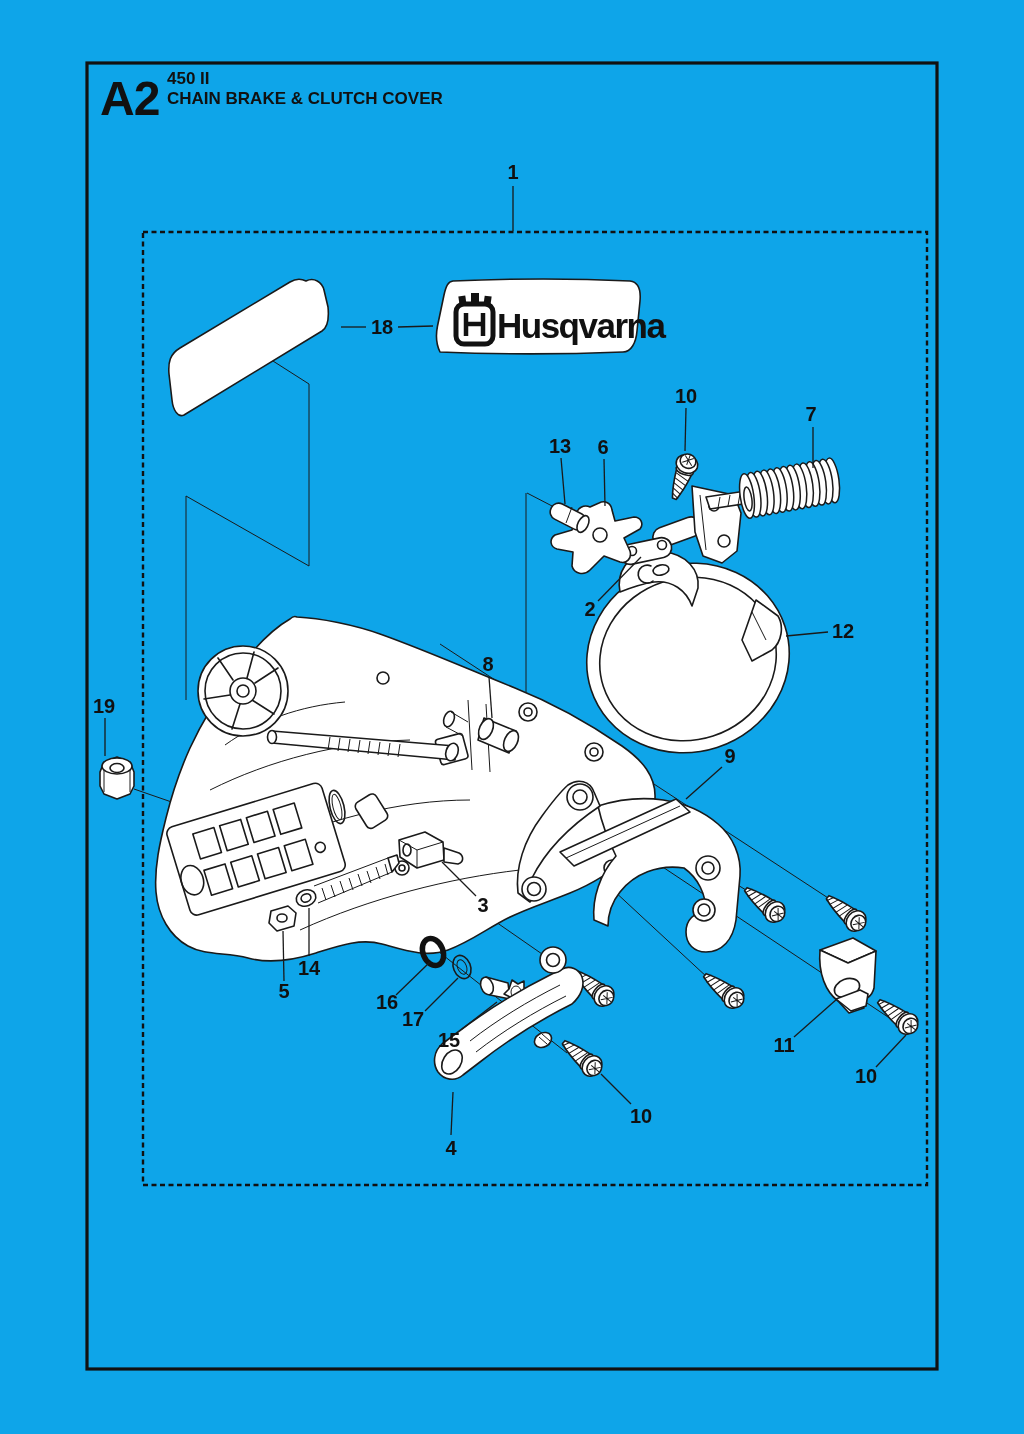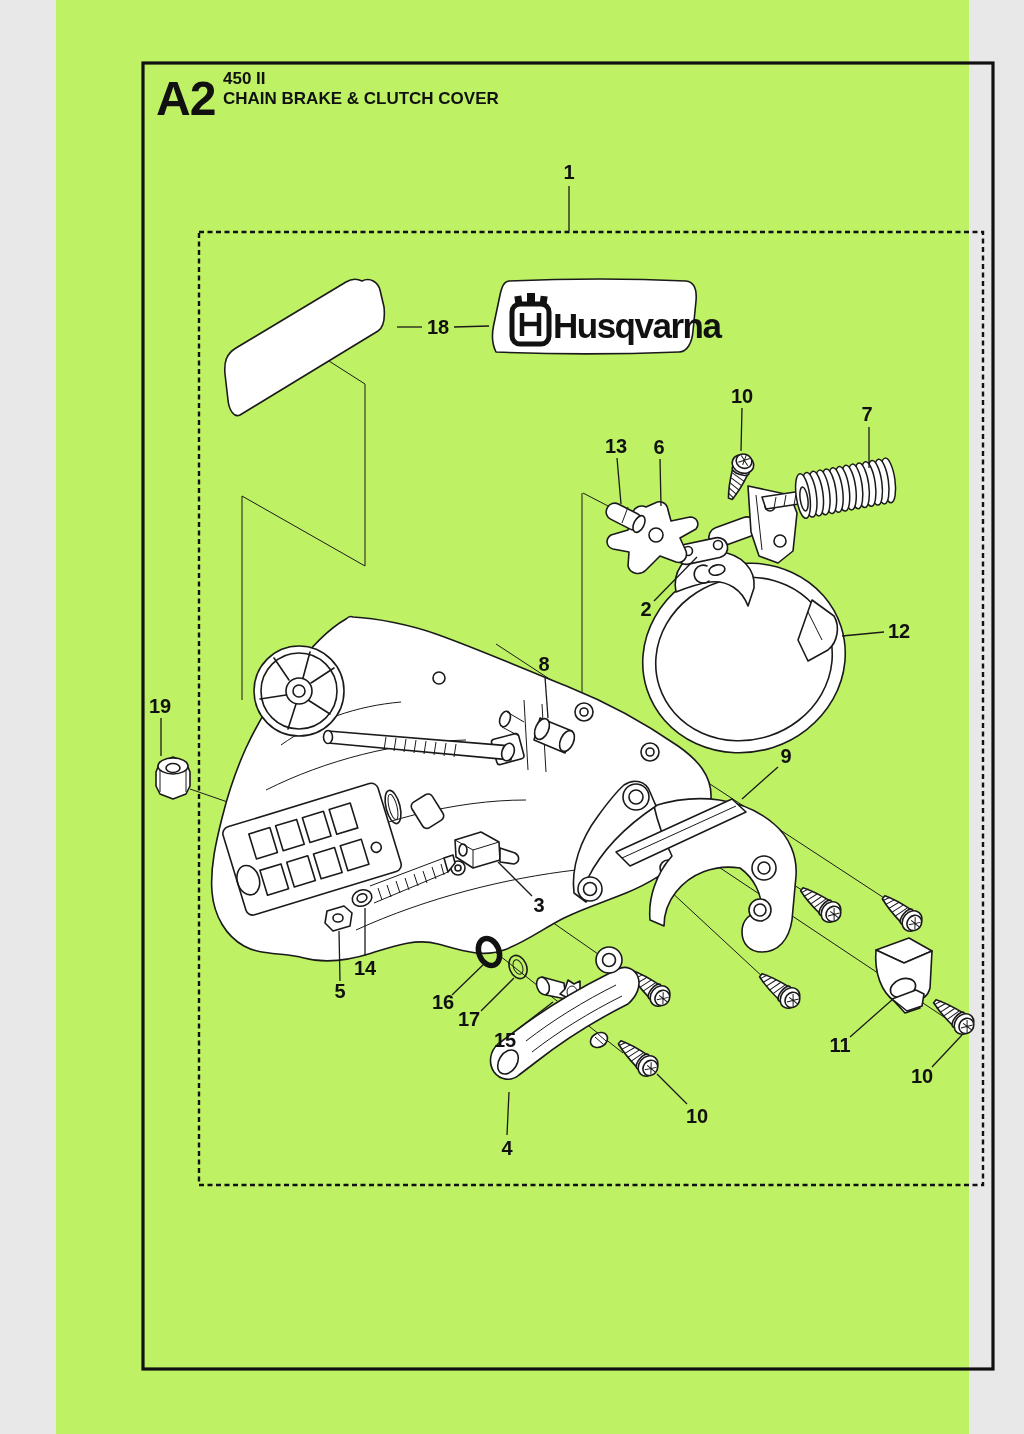--- a/index.html
+++ b/index.html
@@ -1,16 +1,16 @@
 <!DOCTYPE html>
 <html><head>
 <meta charset="utf-8">
 <style>
   html,body{margin:0;padding:0;background:#e8e8e8;}
-  .sheet{width:913px;height:1434px;background:#bef264;position:relative;margin:0 auto;}
+  .sheet{width:1024px;height:1434px;background:#0ea5e9;position:relative;margin:0 auto;}
   svg{display:block;}
   text{font-family:"Liberation Sans", sans-serif;}
   .callout-num{font-weight:bold;font-size:20px;fill:#111;}
   .hdr-code{font-weight:bold;font-size:48px;fill:#111;letter-spacing:-1px;}
   .hdr-small{font-weight:bold;font-size:17px;fill:#111;}
   .brand-word{font-weight:bold;font-size:35px;fill:#111;letter-spacing:-1.5px;}
   .ln{stroke:#1a1a1a;fill:none;stroke-width:1.6;stroke-linejoin:round;stroke-linecap:round;}
   .lnw{stroke:#1a1a1a;fill:#ffffff;stroke-width:1.6;stroke-linejoin:round;stroke-linecap:round;}
   .thin{stroke:#1a1a1a;fill:none;stroke-width:1;}
   .leader{stroke:#1a1a1a;fill:none;stroke-width:1.3;}

